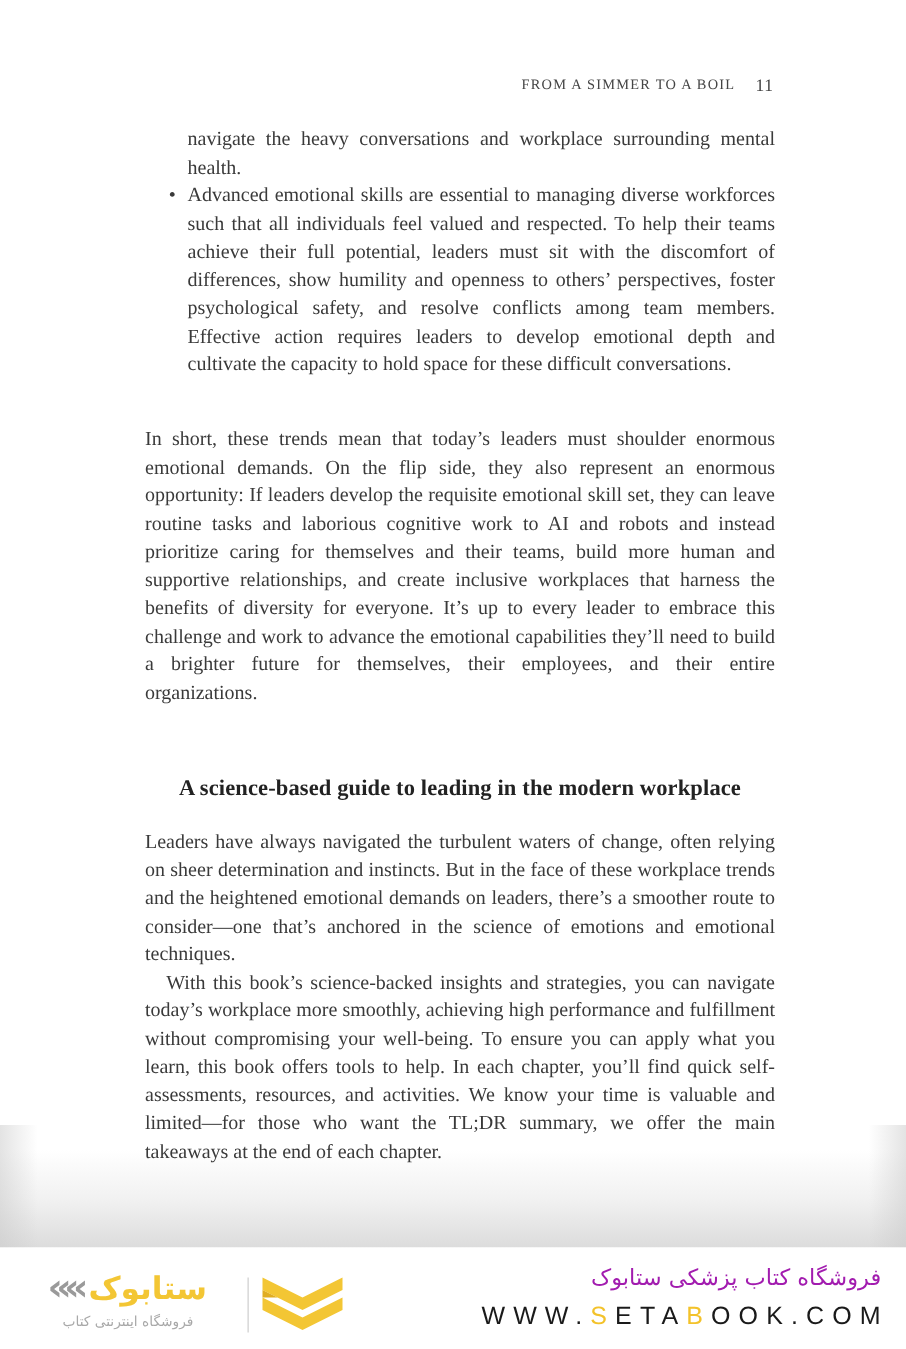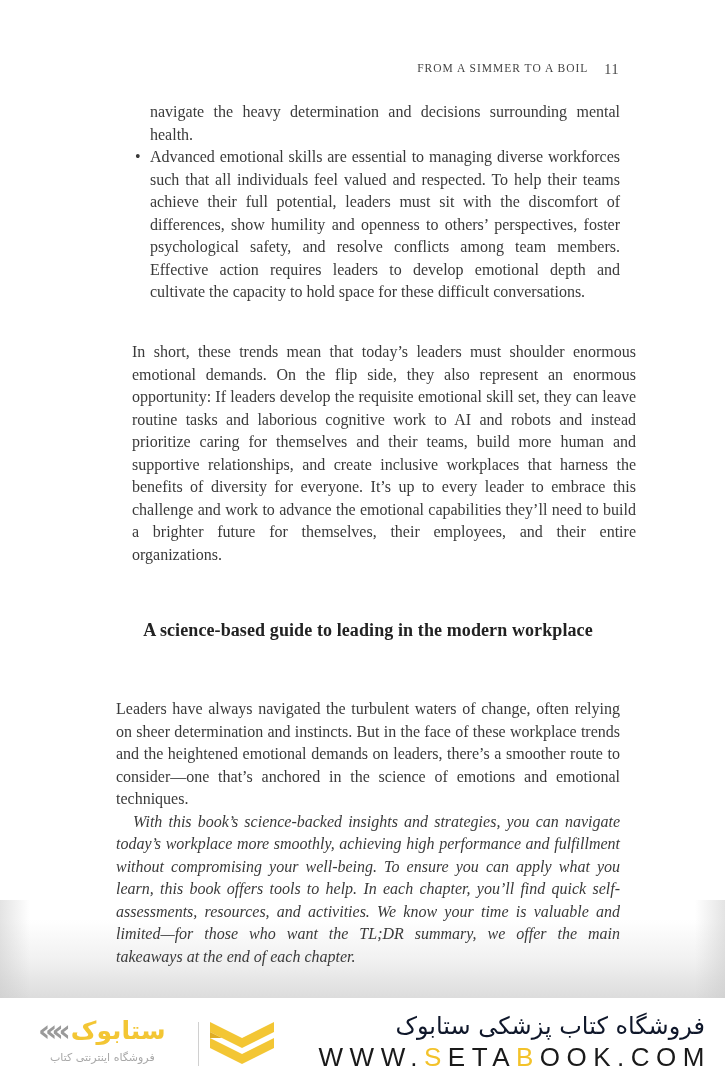--- a/index.html
+++ b/index.html
@@ -26,34 +26,34 @@
     }
     .running-title { text-transform: uppercase; font-size: 11.5px; letter-spacing: 1px; }
     .page-number { margin-left: 16px; font-size: 14px; }
 
     .text {
       position: absolute; left: 116px; width: 504px;
       font-size: 16px; line-height: 22.5px; text-align: justify;
       color: #3a3a3a;
     }
     .text p { margin: 0; }
-    .indent { text-indent: 17px; font-style: italic; }
+    .indent { text-indent: 17px; }
 
     .cont { top: 101px; left: 150px; width: 470px; }
     .bullet-list { top: 146px; left: 116px; width: 504px; }
     .bullet-item { position: relative; padding-left: 34px; }
     .bullet-dot { position: absolute; left: 19px; top: 0; }
-    .para1 { top: 341px; margin-left: 16px; }
+    .para1 { top: 341px; }
 
     .heading {
       position: absolute; top: 620px; left: 116px; width: 504px;
       text-align: center; font-size: 18px; font-weight: bold; color: #222;
       letter-spacing: 0.1px;
     }
-    .para2 { top: 698px; }
+    .para2 { top: 663px; }
 
     .footer {
       position: absolute; left: 0; top: 998px; width: 725px; height: 81px; background: #ffffff;
     }
     .logo {
       position: absolute; left: 38px; top: 18px; width: 240px; height: 55px;
     }
     .logo-wordmark {
       position: absolute; left: 0; top: 0; display: flex; align-items: center;
     }
@@ -61,41 +61,41 @@
     .logo-mark { font-family: "DejaVu Sans", sans-serif; font-size: 25px; color: #f3c634; font-weight: bold; margin-left: 6px; line-height: 30px; }
     .logo-sub {
       position: absolute; left: 12px; top: 35px; font-family: "DejaVu Sans", sans-serif;
       font-size: 11px; color: #a8a8a8; direction: rtl; text-align: center;
     }
     .logo-divider { position: absolute; left: 160px; top: 6px; width: 1px; height: 44px; background: #d0d0d0; }
     .logo-emblem { position: absolute; left: 170px; top: 4px; }
 
     .footer-persian {
       position: absolute; right: 20px; top: 14px;
-      font-family: "DejaVu Sans", sans-serif; font-size: 24px; color: #0f172a; direction: rtl;
+      font-family: "DejaVu Sans", sans-serif; font-size: 18px; color: #a21caf; direction: rtl;
     }
     .footer-url {
       position: absolute; right: 14px; top: 44px;
-      font-family: "Liberation Sans", "DejaVu Sans", sans-serif; font-size: 26px;
+      font-family: "Liberation Sans", "DejaVu Sans", sans-serif; font-size: 20px;
       letter-spacing: 6.5px; color: #1a1a1a;
     }
     .hl { color: #f3c22a; }
   </style>
 </head>
 <body>
 
 <div class="page">
 
   <div class="running-head">
     <span class="running-title">From a Simmer to a Boil</span>
     <span class="page-number">11</span>
   </div>
 
   <div class="text cont">
-    <p>navigate the heavy determination and decisions surrounding mental health.</p>
+    <p>navigate the heavy conversations and workplace surrounding mental health.</p>
   </div>
 
   <div class="text bullet-list">
     <div class="bullet-item">
       <span class="bullet-dot">•</span>
       <p>Advanced emotional skills are essential to managing diverse workforces such that all individuals feel valued and respected. To help their teams achieve their full potential, leaders must sit with the discomfort of differences, show humility and openness to others’ perspectives, foster psychological safety, and resolve conflicts among team members. Effective action requires leaders to develop emotional depth and cultivate the capacity to hold space for these difficult conversations.</p>
     </div>
   </div>
 
   <div class="text para1">

